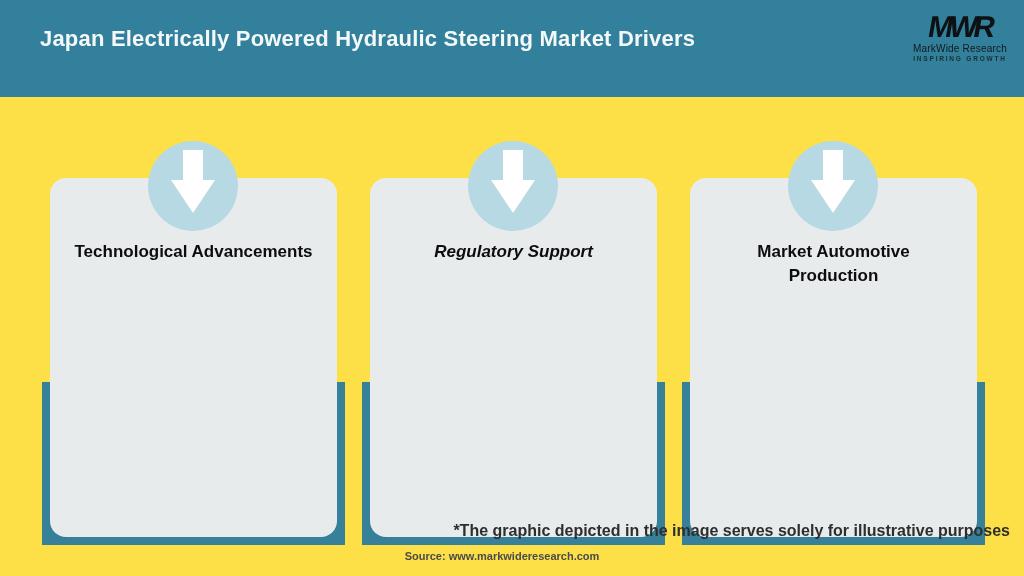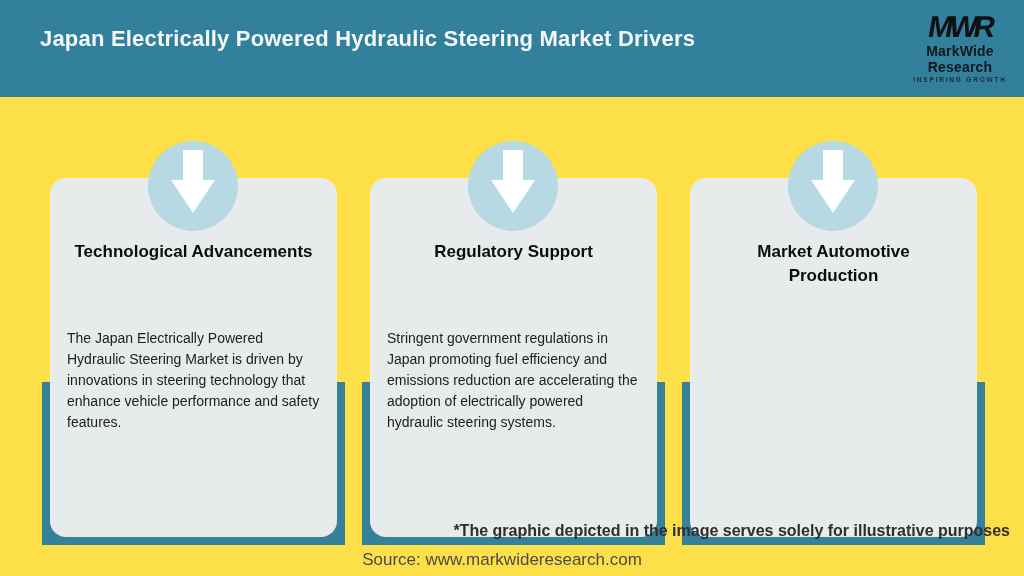--- a/index.html
+++ b/index.html
@@ -38,22 +38,22 @@
   }
   .logo-monogram {
     font-size: 30px;
     font-weight: bold;
     letter-spacing: -4px;
     transform: skewX(-10deg);
     line-height: 30px;
     color: #0d1114;
   }
   .logo-name {
-    font-size: 14px;
-    font-weight: bold;
+    font-size: 10px;
+    font-weight: normal;
     letter-spacing: 0.2px;
     margin-top: 1px;
     color: #12181c;
   }
   .logo-tagline {
     font-size: 6.5px;
     font-weight: bold;
     letter-spacing: 1.8px;
     margin-top: 1px;
     color: #1c2b33;
@@ -71,21 +71,21 @@
   .teal-back.c2 { left: 682px; }
 
   .card {
     position: absolute;
     top: 178px;
     width: 287px; height: 359px;
     background: #E8EBEC;
     border-radius: 16px;
   }
   .card.c0 { left: 50px; }
-  .card.c1 { left: 370px; }
+  .card.c1 { left: 370px; font-style: italic; }
   .card.c2 { left: 690px; }
 
   .card-title {
     margin-top: 62px;
     padding: 0 24px;
     text-align: center;
     font-size: 17px;
     font-weight: bold;
     line-height: 24px;
     color: #0d0d0d;
@@ -108,22 +108,22 @@
   .circle.c0 { left: 148px; }
   .circle.c1 { left: 468px; }
   .circle.c2 { left: 788px; }
   .circle svg { position: absolute; left: 23px; top: 9px; display: block; }
 
   
   .source {
     position: absolute;
     left: 0; right: 20px; top: 550px;
     text-align: center;
-    font-size: 17px;
-    font-weight: normal;
+    font-size: 11px;
+    font-weight: bold;
     color: #4a4a4a;
   }
   .disclaimer {
     position: absolute;
     right: 14px; top: 522px;
     font-size: 16px;
     font-weight: 600;
     color: #2e2e2e;
   }
 </style>
@@ -140,26 +140,24 @@
       <div class="logo-tagline">INSPIRING GROWTH</div>
     </div>
   </div>
 
   <div class="teal-back c0"></div>
   <div class="teal-back c1"></div>
   <div class="teal-back c2"></div>
 
   <div class="card c0">
     <div class="card-title">Technological Advancements</div>
-    <div class="card-body">The Japan Electrically Powered Hydraulic Steering Market is driven by innovations in steering technology that enhance vehicle performance and safety features.</div>
   </div>
 
   <div class="card c1">
     <div class="card-title">Regulatory Support</div>
-    <div class="card-body">Stringent government regulations in Japan promoting fuel efficiency and emissions reduction are accelerating the adoption of electrically powered hydraulic steering systems.</div>
   </div>
 
   <div class="card c2">
     <div class="card-title">Market Automotive Production</div>
   </div>
 
   <div class="circle c0">
     <span><svg width="44" height="63" viewBox="0 0 44 63">
           <path d="M12 0 h20 v30 h12 L22 63 L0 30 h12 Z" fill="#ffffff"></path>
         </svg></span>

